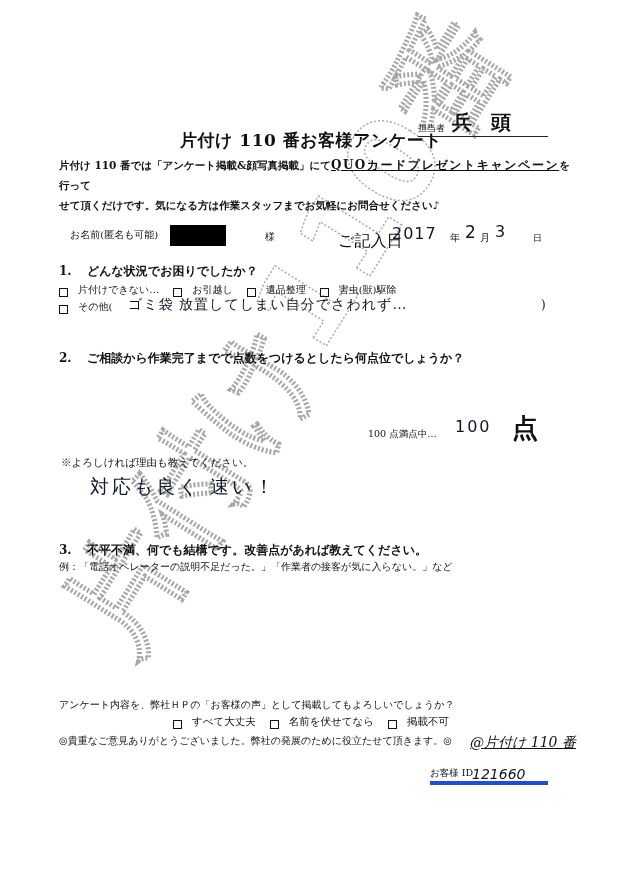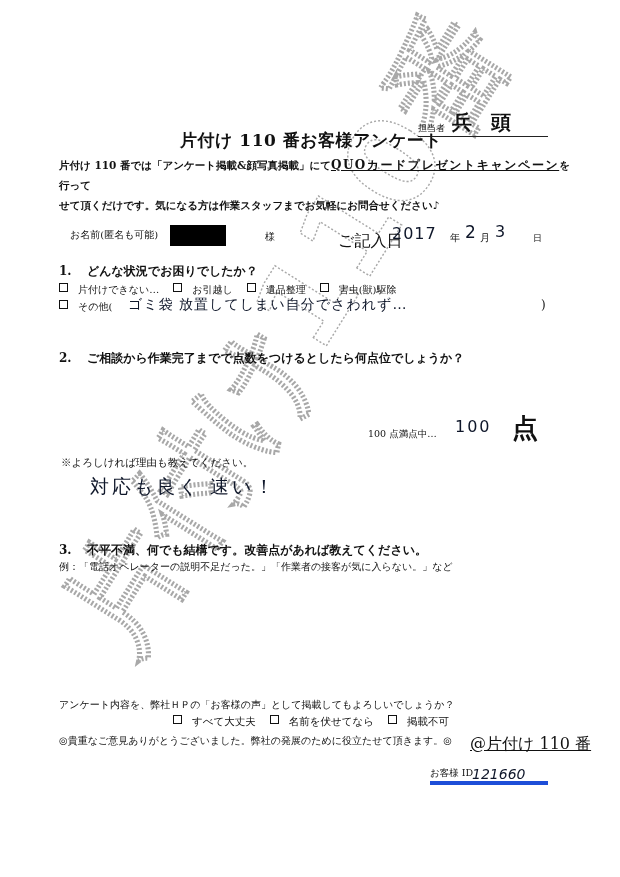--- a/index.html
+++ b/index.html
@@ -22,33 +22,33 @@
     .date-year { left:392px; top:224px; font-size:16px; letter-spacing:1px; }
     .date-nen { left:450px; top:231px; font-size:10px; }
     .date-month { left:465px; top:222px; font-size:17px; }
     .date-gatsu { left:480px; top:231px; font-size:10px; }
     .date-day { left:495px; top:222px; font-size:16px; }
     .date-nichi { left:533px; top:232px; font-size:9px; }
     .q { font-size:12px; font-weight:bold; }
     .q .num { display:inline-block; width:28px; }
     .opt-row { font-size:10px; display:flex; align-items:center; }
     .cb { display:inline-block; width:7px; height:7px; border:1.3px solid #111; margin-right:10px; }
-    .opt { margin-right:14px; display:flex; align-items:flex-start; }
+    .opt { margin-right:14px; display:flex; align-items:flex-end; }
     .other-text { left:128px; top:296px; font-size:14px; letter-spacing:1px; }
     .paren-close { left:541px; top:298px; font-size:12px; }
     .score-lbl { left:368px; top:428px; font-size:9.5px; }
     .score-val { left:455px; top:417px; font-size:16px; letter-spacing:2px; }
     .score-unit { left:512px; top:411px; font-size:26px; font-weight:bold; }
     .reason-lbl { left:61px; top:456px; font-size:10.5px; }
     .reason-val { left:90px; top:474px; font-size:19px; letter-spacing:3px; }
     .example { left:59px; top:560px; font-size:10px; }
     .publish-q { left:59px; top:698px; font-size:10px; }
     .publish-opts { left:173px; top:715px; font-size:10.5px; }
     .thanks { left:59px; top:734px; font-size:10px; }
-    .brand { left:470px; top:734px; font-size:16px; text-decoration:underline; }
+    .brand { left:470px; top:734px; font-size:14px; text-decoration:underline;font-style:italic; }
     .custid { left:430px; top:763px; width:118px; border-bottom:4px solid #1d4ed8; height:18px; }
     .custid .lbl { position:absolute; left:0; bottom:1px; font-size:9.5px; }
     .custid .val { position:absolute; left:42px; bottom:-1px; font-size:14px; font-style:italic; }
     .watermark { left:0; top:0; width:620px; height:877px; pointer-events:none; }
   </style>
 </head>
 <body>
 
 <svg class="abs watermark" viewBox="0 0 620 877">
   <text x="0" y="0" transform="translate(130 660) rotate(-58)" font-family="DejaVu Sans, sans-serif" font-size="118" font-weight="bold" fill="none" stroke="#a8a8a8" stroke-width="1.4" stroke-dasharray="2 2">片付け110番</text>

